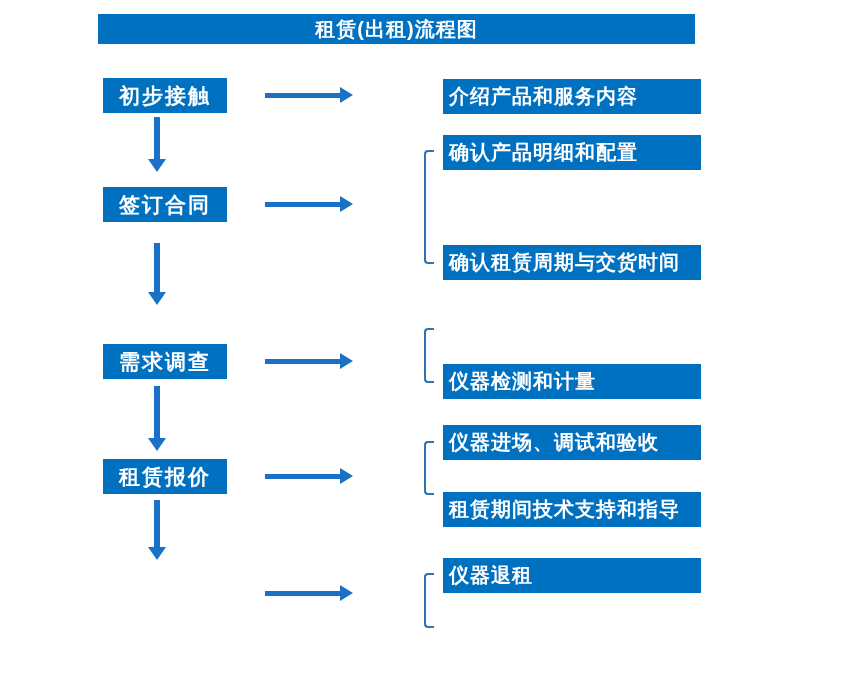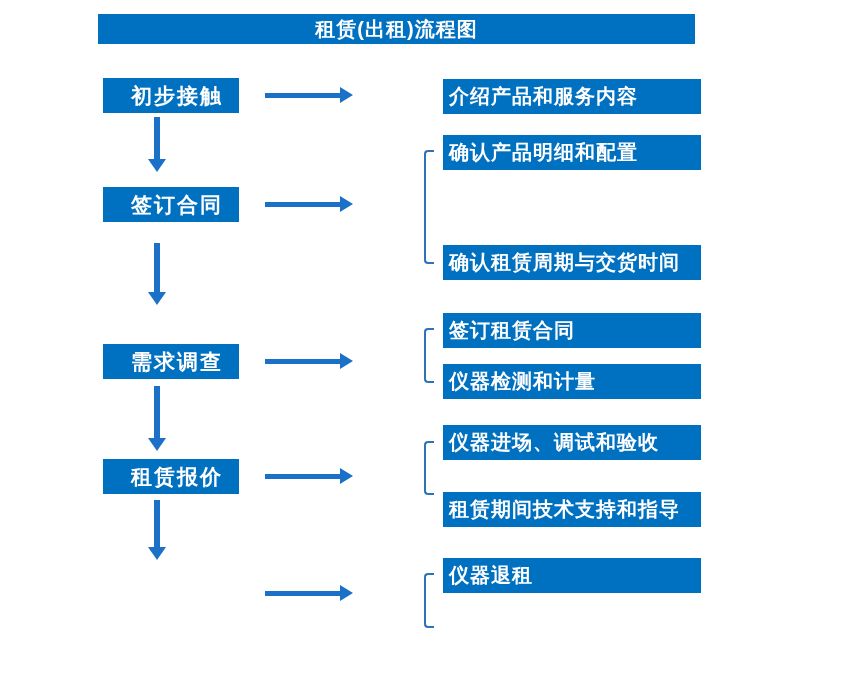--- a/index.html
+++ b/index.html
@@ -17,21 +17,21 @@
     position:absolute;left:98px;top:14px;width:597px;height:30px;
     background:var(--box-blue);color:var(--text-white);
     display:flex;align-items:center;justify-content:center;
     font-size:20px;font-weight:bold;letter-spacing:1px;
   }
 
   .step-box{
     position:absolute;left:103px;width:124px;height:35px;
     background:var(--box-blue);color:var(--text-white);
     display:flex;align-items:center;justify-content:center;
-    font-size:21px;font-weight:bold;letter-spacing:2px;white-space:nowrap;padding-left:12px;
+    font-size:21px;font-weight:bold;letter-spacing:2px;white-space:nowrap;
   }
 
   .detail-box{
     position:absolute;left:443px;width:258px;height:35px;
     background:var(--box-blue);color:var(--text-white);
     display:flex;align-items:center;
     padding-left:6px;box-sizing:border-box;
     font-size:20px;font-weight:bold;letter-spacing:1px;white-space:nowrap;
   }
 
@@ -107,21 +107,20 @@
   <div class="bracket" style="top:150px;height:114px"></div>
   <div class="bracket" style="top:328px;height:55px"></div>
   <div class="bracket" style="top:441px;height:54px"></div>
   <div class="bracket" style="top:573px;height:55px"></div>
 
   <div class="detail-box" style="top:79px">介绍产品和服务内容</div>
 
   <div class="detail-box" style="top:135px">确认产品明细和配置</div>
   <div class="detail-box" style="top:245px">确认租赁周期与交货时间</div>
 
-  <div class="detail-box" style="top:313px">签订租赁合同</div>
   <div class="detail-box" style="top:364px">仪器检测和计量</div>
 
   <div class="detail-box" style="top:425px">仪器进场、调试和验收</div>
   <div class="detail-box" style="top:492px">租赁期间技术支持和指导</div>
 
   <div class="detail-box" style="top:558px">仪器退租</div>
 
 </div>
 
 </body></html>

